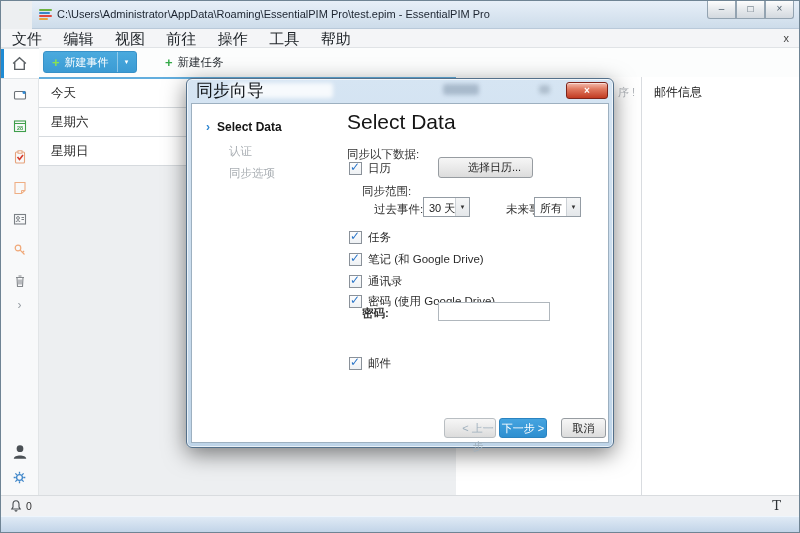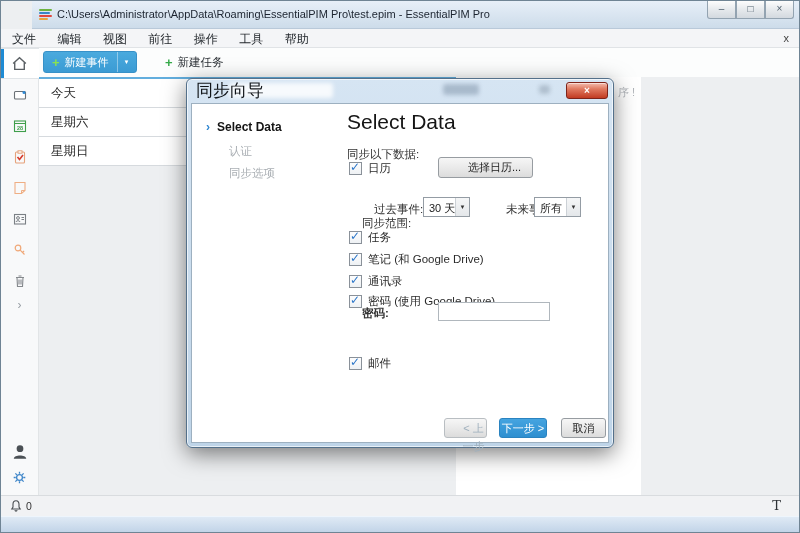--- a/index.html
+++ b/index.html
@@ -19,21 +19,21 @@
   .wtitle { position:absolute; left:25px; top:7px; font-size:11px; color:#1c2430; white-space:nowrap; }
   .winctl { position:absolute; right:5px; top:0; display:flex; }
   .wbtn { width:29px; height:18px; border:1px solid #93a3b1; border-top:none;
     background:linear-gradient(#fdfdfd,#e8ebee 45%,#d3d9df); color:#50606e;
     font-size:10px; text-align:center; line-height:16px; cursor:default; }
   .wbtn:first-child{ border-radius:0 0 0 3px; }
   .wbtn:last-child{ border-radius:0 0 3px 0; }
 
   .menubar { position:absolute; left:0; top:28px; right:0; height:19px;
     background:#f4f5f7; border-bottom:1px solid #e0e3e6; }
-  .menubar .mi { display:inline-block; margin-left:17px; font-size:12px; color:#23282d; line-height:19px; }
+  .menubar .mi { display:inline-block; margin-left:17px; font-size:15px; color:#23282d; line-height:19px; }
   .menubar .mi:first-child { margin-left:11px; }
   .menu-x { position:absolute; right:10px; top:0; font-size:11px; color:#444; line-height:19px; }
 
   
   .sidebar { position:absolute; left:0; top:47px; width:38px; height:447px;
     background:#f8f9fa; border-right:1px solid #e2e5e7; display:flex; flex-direction:column; align-items:center; }
   .sitem { position:relative; width:38px; height:31px; display:flex; align-items:center; justify-content:center; }
   .sitem.sel { background:#fff; border-top:1px solid #e0e4e7; border-bottom:1px solid #e0e4e7; }
   .sitem.sel::before { content:""; position:absolute; left:0; top:0; bottom:0; width:3px; background:#1f8bd4; }
   .s-chev { font-size:12px; color:#9aa0a6; height:20px; line-height:18px; }
@@ -95,35 +95,35 @@
     position:relative; margin-right:6px; flex:none; }
   .cb span { position:absolute; left:0px; top:-3px; font-size:12px; color:#2c76c8; font-weight:bold; }
   .cblabel { font-size:11.5px; color:#2b2b2b; white-space:nowrap; }
 
   .r-cal { top:57px; } .r-task { top:126px; } .r-note { top:148px; }
   .r-cont { top:170px; } .r-pass { top:190px; } .r-mail { top:252px; }
 
   .btn-grey { background:linear-gradient(#f6f6f6,#ebebeb 45%,#dcdcdc); border:1px solid #979ca1;
     border-radius:3px; font-size:11px; color:#222; text-align:center; }
   .btn-choosecal { position:absolute; left:246px; top:53px; width:95px; height:21px; line-height:19px;padding-left:18px; }
-  .lbl-range { position:absolute; left:170px; top:80px; font-size:11.5px; color:#333;margin-top:32px; }
+  .lbl-range { position:absolute; left:170px; top:80px; font-size:11.5px; color:#333; }
   .lbl-past { position:absolute; left:182px; top:98px; font-size:11.5px; color:#333; }
   .lbl-future { position:absolute; left:314px; top:98px; font-size:11.5px; color:#333; }
   .select { position:absolute; top:93px; width:47px; height:20px; background:#fff; border:1px solid #949ca4; }
   .sel-past { left:231px;padding-left:24px; } .sel-future { left:342px; }
   .select .val { position:absolute; left:5px; top:3px; font-size:11px; color:#222; }
   .select .arr { position:absolute; right:0; top:0; bottom:0; width:14px; border-left:1px solid #ccd1d6;
     background:linear-gradient(#f5f6f7,#e4e7ea); font-size:6px; color:#333; text-align:center; line-height:18px; }
 
   .lbl-pw { position:absolute; left:170px; top:202px; font-size:11.5px; color:#333; font-weight:bold; }
   .pw-input { position:absolute; left:246px; top:198px; width:112px; height:19px; border:1px solid #b0b7bd; font-size:11px; padding:0 4px; }
   .pw-note { position:absolute; left:161px; top:219px; width:258px; font-size:10.5px; color:#3c3c3c; line-height:1.45; }
 
   .dlg-btn { position:absolute; top:314px; height:20px; line-height:18px; }
-  .btn-back { left:252px; width:43px; color:#9fb0bd; border-color:#b9bec2;padding-left:16px; }
+  .btn-back { left:252px; width:52px; color:#9fb0bd; border-color:#b9bec2;padding-left:16px; }
   .btn-next { left:307px; width:48px; background:linear-gradient(#45a4e0,#2e8fd0); border:1px solid #2a83c0;
     border-radius:3px; color:#fff; font-size:11px; text-align:center; }
   .btn-cancel { left:369px; width:45px; }
 </style>
 </head>
 <body>
 
 <div class="win">
 
   <div class="titlebar">
@@ -235,20 +235,23 @@
   <div class="daylist">
     <div class="drow">今天</div>
     <div class="drow">星期六</div>
     <div class="drow">星期日</div>
   </div>
 
   <div class="maillist">
     <span class="mail-frag">序 !</span>
   </div>
 
+  <div class="infopanel">
+    <span class="info-title">邮件信息</span>
+  </div>
 
   <div class="statusbar">
     <svg class="bell" width="14" height="14" viewBox="0 0 14 14">
         <path d="M7 1.8 C4.8 1.8 4 3.6 4 5.3 L4 8 L2.8 10 H11.2 L10 8 L10 5.3 C10 3.6 9.2 1.8 7 1.8 Z" fill="none" stroke="#4a4e52" stroke-width="1.1"></path>
         <path d="M5.8 11.3 a1.3 1.3 0 0 0 2.4 0" stroke="#4a4e52" fill="none" stroke-width="1.1"></path>
       </svg>
     <span class="bell-count">0</span>
     <span class="t-icon">T</span>
   </div>
   <div class="bottomframe"></div>

